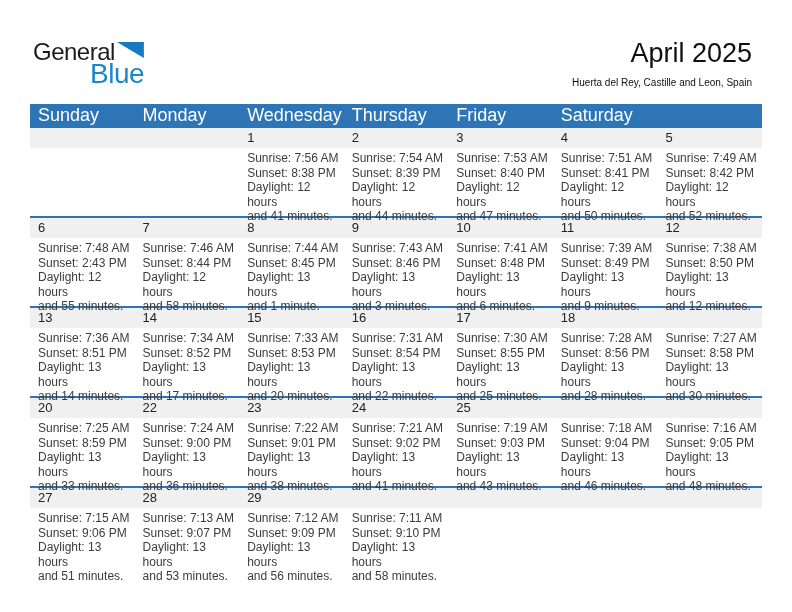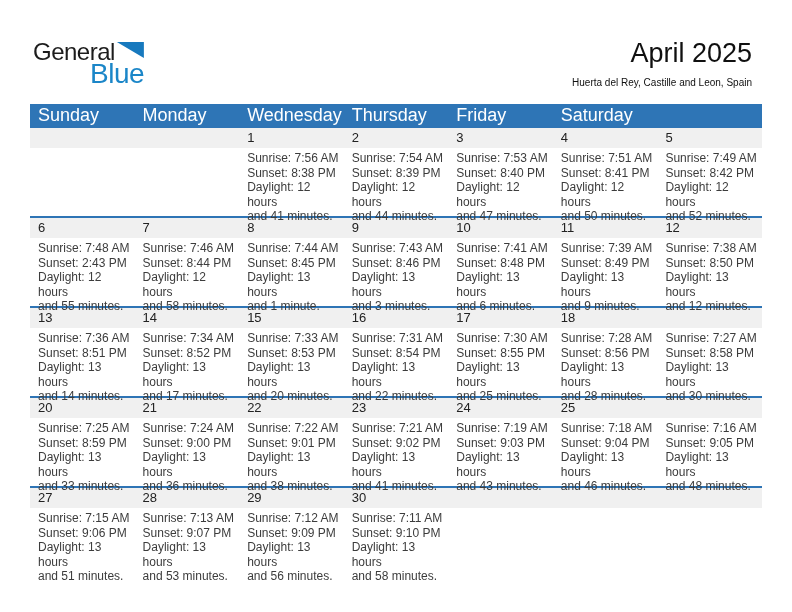--- a/index.html
+++ b/index.html
@@ -236,21 +236,20 @@
               <div class="line">Sunrise: 7:27 AM</div>
               <div class="line">Sunset: 8:58 PM</div>
               <div class="line">Daylight: 13 hours</div>
               <div class="line">and 30 minutes.</div>
             </div>
           </div>
         </div>
         <div class="week">
           <div class="strip">
             <div class="daynum">20</div>
-            <div class="daynum">21</div>
             <div class="daynum">22</div>
             <div class="daynum">23</div>
             <div class="daynum">24</div>
             <div class="daynum">25</div>
           </div>
           <div class="details">
             <div class="cell">
               <div class="line">Sunrise: 7:25 AM</div>
               <div class="line">Sunset: 8:59 PM</div>
               <div class="line">Daylight: 13 hours</div>
@@ -292,21 +291,20 @@
               <div class="line">Daylight: 13 hours</div>
               <div class="line">and 48 minutes.</div>
             </div>
           </div>
         </div>
         <div class="week">
           <div class="strip">
             <div class="daynum">27</div>
             <div class="daynum">28</div>
             <div class="daynum">29</div>
-            <div class="daynum">30</div>
             <div class="daynum"></div>
             <div class="daynum"></div>
             <div class="daynum"></div>
           </div>
           <div class="details">
             <div class="cell">
               <div class="line">Sunrise: 7:15 AM</div>
               <div class="line">Sunset: 9:06 PM</div>
               <div class="line">Daylight: 13 hours</div>
               <div class="line">and 51 minutes.</div>

